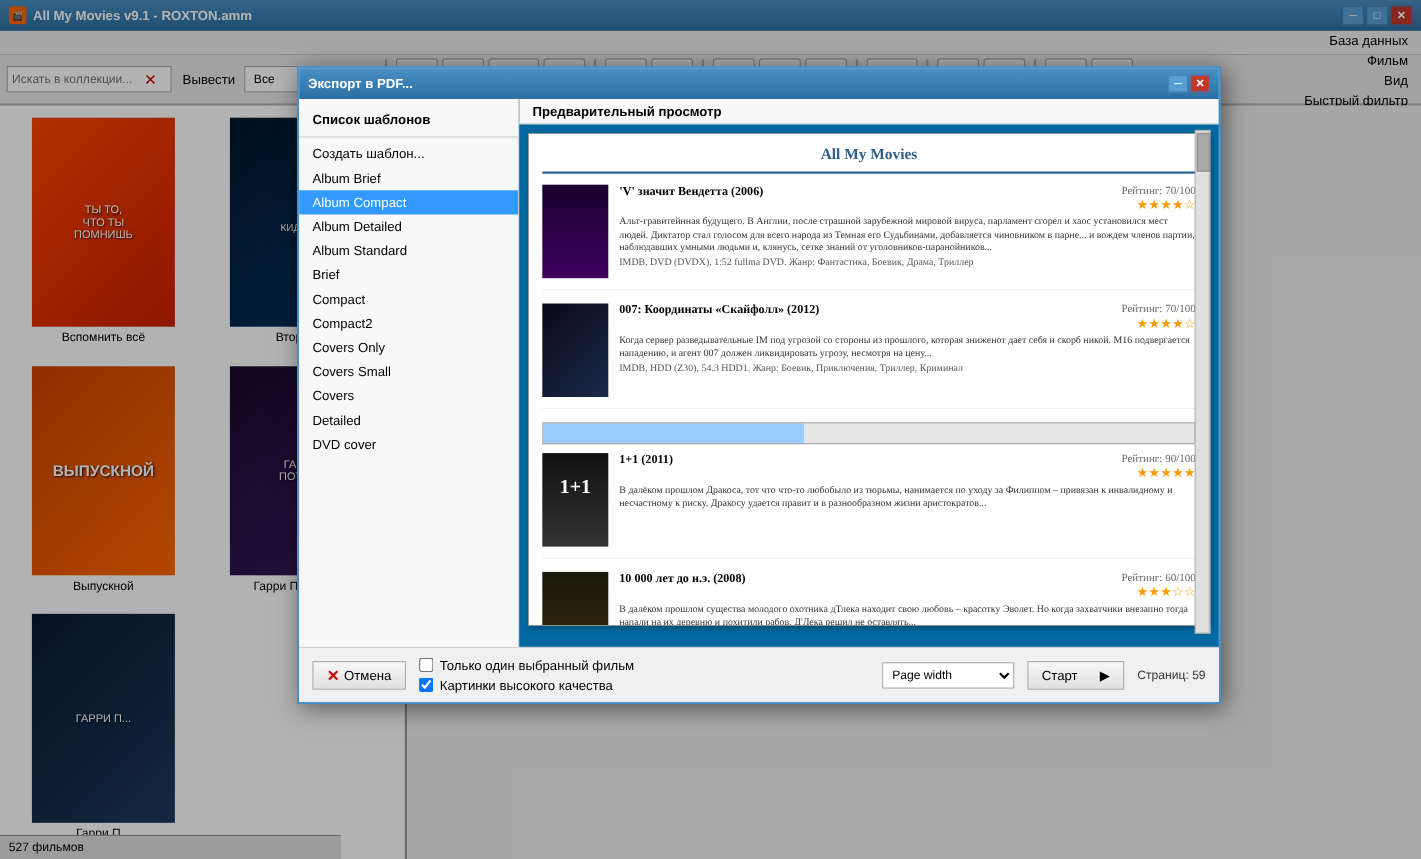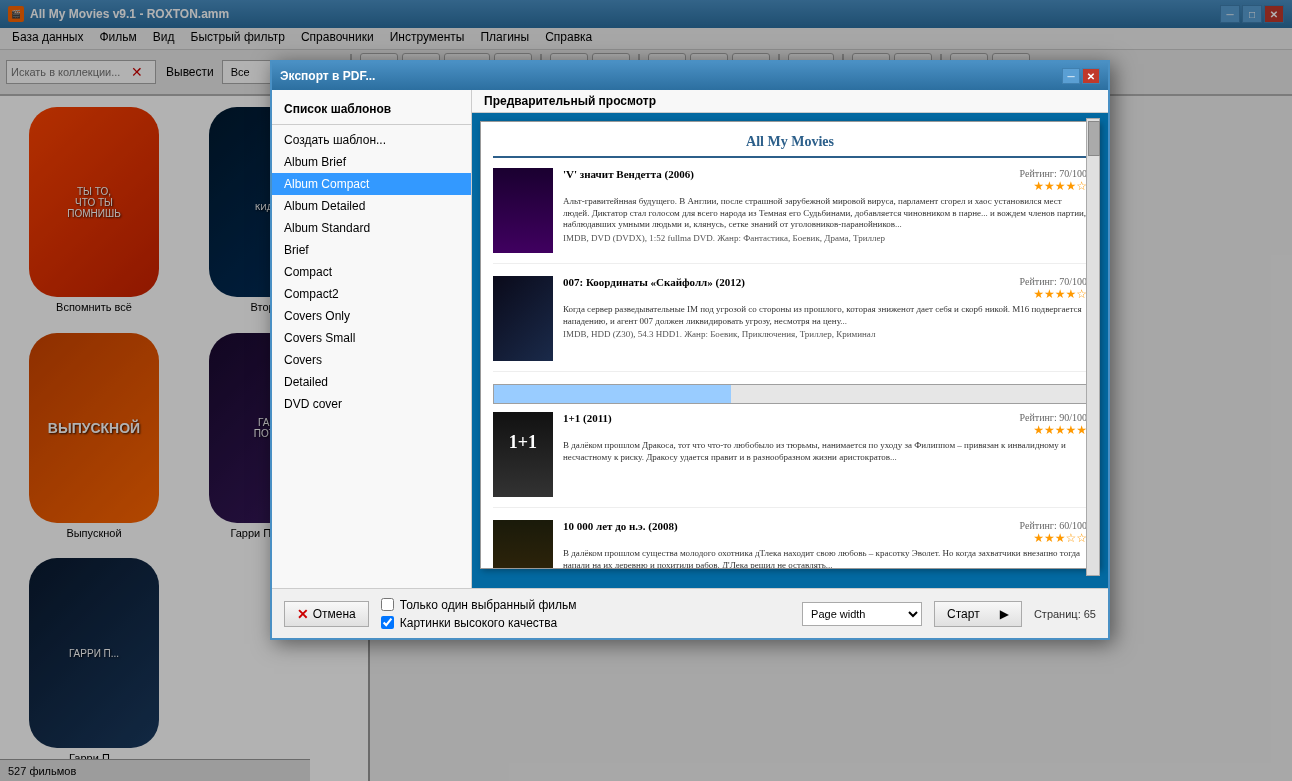--- a/index.html
+++ b/index.html
@@ -20,23 +20,24 @@
     .title-bar-title { flex: 1; }
     .title-bar-controls { display: flex; gap: 2px; }
     .title-bar-btn { width: 20px; height: 18px; background: #5a9fd4; border: 1px solid #4080b0; color: white; font-size: 10px; display: flex; align-items: center; justify-content: center; cursor: pointer; }
     .title-bar-btn.close { background: #c0392b; }
 
     
     .menu-bar {
       background: #f0f0f0;
       height: 22px;
       display: flex;
-      align-items: flex-start;
+      align-items: flex-end;
       padding: 0 4px;
       border-bottom: 1px solid #ccc;
+      flex-direction: column;
     }
     .menu-item { padding: 2px 8px; font-size: 12px; cursor: pointer; color: #000; }
 
     
     .toolbar {
       background: #e8e8e8;
       height: 46px;
       display: flex;
       align-items: center;
       padding: 0 6px;
@@ -123,21 +124,20 @@
     }
     .movie-poster {
       width: 130px;
       height: 190px;
       background: #888;
       display: flex;
       align-items: center;
       justify-content: center;
       overflow: hidden;
       position: relative;
-      border-radius: 28px;
     }
     .movie-title-label {
       font-size: 11px;
       text-align: center;
       margin-top: 4px;
       max-width: 130px;
       color: #000;
     }
 
     .poster-text {
@@ -650,16 +650,16 @@
         <option>Page width</option>
         <option>Full page</option>
         <option>Custom</option>
       </select>
 
       <button class="start-btn">
         <span>Старт</span>
         <span>▶</span>
       </button>
 
-      <span class="pages-counter" style="position:static;margin-left:auto;">Страниц: 65</span>
+      <span class="pages-counter" style="position:static;margin-left:auto;">Страниц: 59</span>
     </div>
   </div>
 </div>
 
 </body></html>

